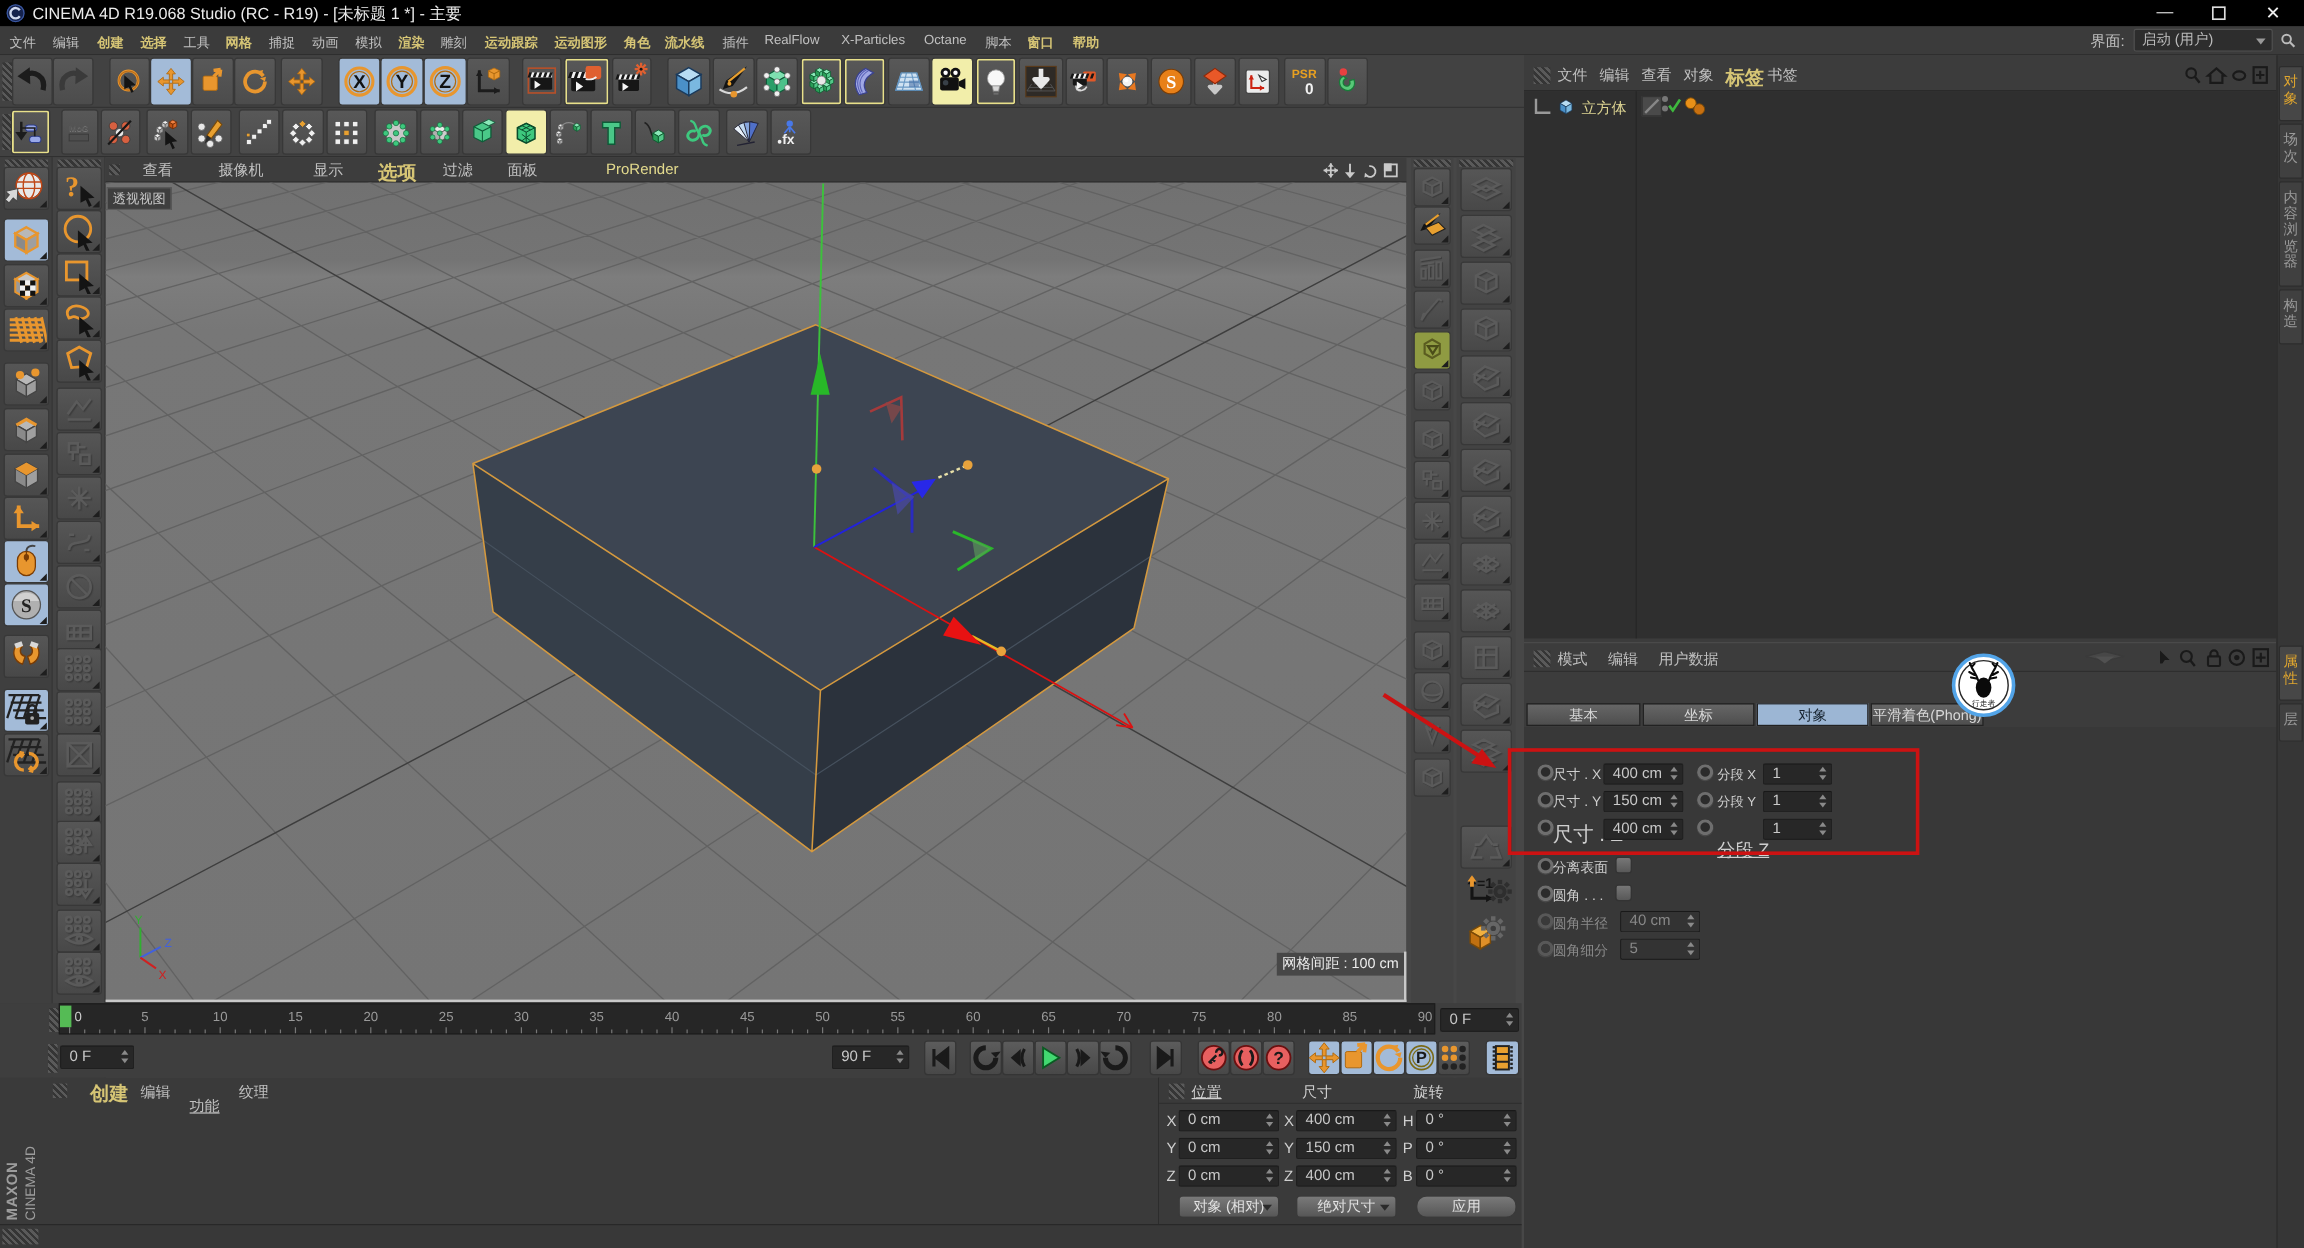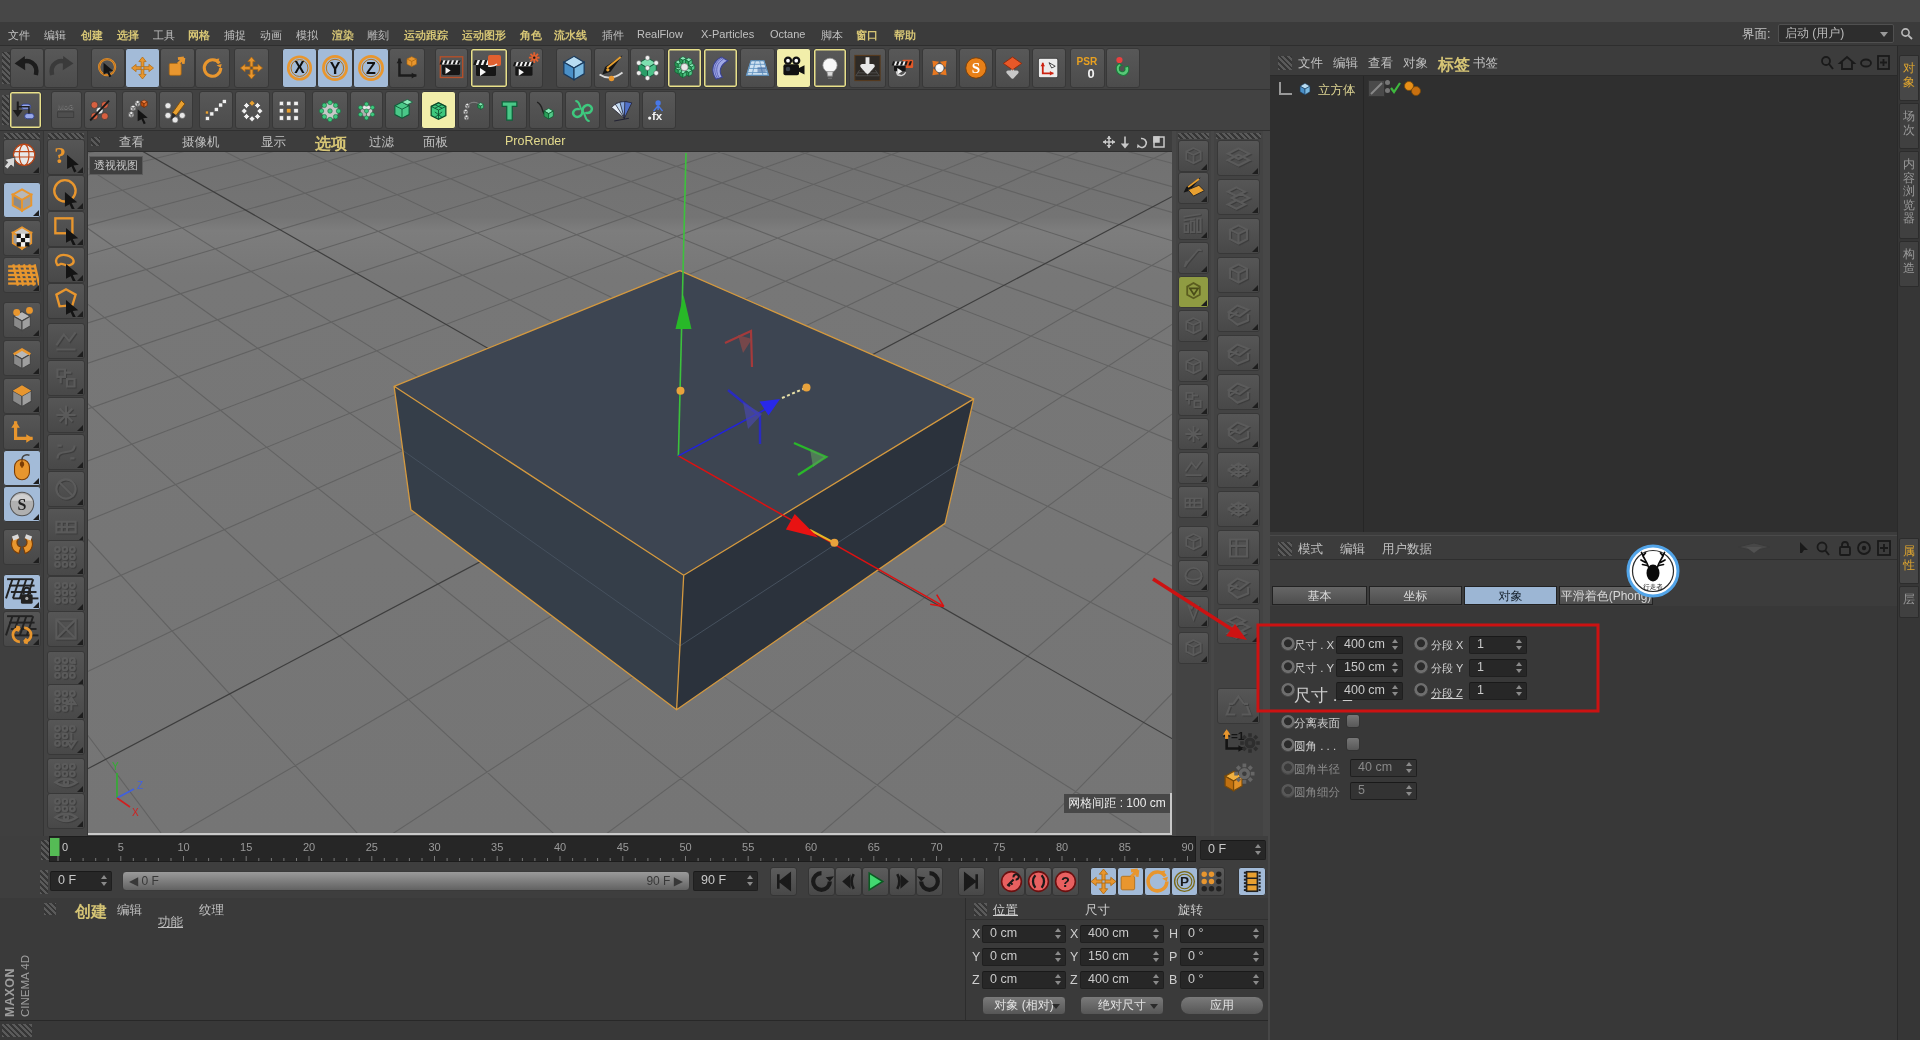--- a/index.html
+++ b/index.html
@@ -21,20 +21,33 @@
 .spin{position:absolute;right:3px;top:3px;width:7px;height:11px;}
 .spin:before{content:"";position:absolute;top:0;left:0;border-left:3.5px solid transparent;border-right:3.5px solid transparent;border-bottom:4px solid #8a8a8a;}
 .spin:after{content:"";position:absolute;bottom:0;left:0;border-left:3.5px solid transparent;border-right:3.5px solid transparent;border-top:4px solid #8a8a8a;}
 .radio{position:absolute;width:14px;height:14px;border-radius:50%;background:radial-gradient(circle at 50% 45%,#2b2b2b 0 34%,#6e6e6e 42% 60%,#4a4a4a 66% 80%,#383838 100%);}
 .glabel{color:#cfcfcf;font-size:12.5px;}
 </style>
 </head>
 <body>
 <div id="stage">
 
+<div class="abs" style="left:0;top:0;width:1920px;height:22px;background:#000;">
+  <svg class="abs" style="left:5px;top:3px;" width="16" height="16" viewBox="0 0 16 16">
+        <circle cx="8" cy="8" r="7.5" fill="#15224d"></circle>
+        <circle cx="8" cy="8" r="7" fill="none" stroke="#3a57a0" stroke-width="1"></circle>
+        <path d="M11.5 5.5a4.3 4.3 0 1 0 0 5" fill="none" stroke="#cfd8ee" stroke-width="2"></path>
+      </svg>
+  <span class="abs" style="left:27px;top:3px;color:#ebebeb;font-size:13.5px;">CINEMA 4D R19.068 Studio (RC - R19) - [未标题 1 *] - 主要</span>
+  <span class="abs" style="left:1797px;top:1px;color:#ddd;font-size:14px;">—</span>
+  <svg class="abs" style="left:1843px;top:5px;" width="12" height="12">
+        <rect x="1" y="1" width="10" height="10" fill="none" stroke="#ddd" stroke-width="1.4"></rect>
+      </svg>
+  <span class="abs" style="left:1888px;top:2px;color:#eee;font-size:15px;">✕</span>
+</div>
 
 <div class="abs" style="left:0;top:22px;width:1920px;height:24px;background:#3b3b3b;border-bottom:1px solid #2e2e2e;">
 <span class="abs menu-it" style="left:8px;top:6px;font-size:11px;">文件</span>
       <span class="abs menu-it" style="left:44px;top:6px;font-size:11px;">编辑</span>
       <span class="abs menu-hl" style="left:81px;top:6px;font-size:11px;">创建</span>
       <span class="abs menu-hl" style="left:117px;top:6px;font-size:11px;">选择</span>
       <span class="abs menu-it" style="left:153px;top:6px;font-size:11px;">工具</span>
       <span class="abs menu-hl" style="left:188px;top:6px;font-size:11px;">网格</span>
       <span class="abs menu-it" style="left:224px;top:6px;font-size:11px;">捕捉</span>
       <span class="abs menu-it" style="left:260px;top:6px;font-size:11px;">动画</span>
@@ -1327,24 +1340,20 @@
         <line x1="1125.0" y1="21" x2="1125.0" y2="24" stroke="#777" stroke-width="1"></line>
         <line x1="1137.5" y1="19" x2="1137.5" y2="24" stroke="#777" stroke-width="1"></line>
         <text x="1137.5" y="14" font-size="11" fill="#9a9a9a" text-anchor="middle" font-family="Liberation Sans">90</text>
         <rect x="0" y="1" width="9.5" height="18" fill="#55bb55"></rect>
       </svg>
     </div>
 <div class="abs field" style="left:1200px;top:840px;width:66px;height:20px;">0 F<span class="spin"></span></div>
 <div id="transport" class="abs" style="left:40px;top:864px;width:1228px;height:34px;">
       <div class="abs hatch" style="left:0;top:6px;width:8px;height:24px;"></div>
       <div class="field" style="left:10px;top:7px;width:62px;height:20px;">0 F<span class="spin"></span></div>
-      <div class="abs" style="left:82px;top:7px;width:568px;height:20px;border-radius:4px;background:linear-gradient(#9a9a9a,#626262);border:1px solid #3a3a3a;">
-<span class="abs" style="left:6px;top:2px;color:#383838;font-size:12px;">◀ 0 F</span>
-<span class="abs" style="right:6px;top:2px;color:#383838;font-size:12px;">90 F ▶</span>
-      </div>
       <div class="field" style="left:653px;top:7px;width:65px;height:20px;">90 F<span class="spin"></span></div>
       <div class="abs" style="left:730px;top:3px;width:27px;height:29px;background:linear-gradient(#5c5c5c,#484848);border:1px solid #353535;border-radius:3px;">
         <svg width="25" height="27" viewBox="0 0 24 24" style="position:absolute;left:0;top:0">
           <path d="M7 5 v14 M18 5 v14 l-9-7 Z" stroke="#1a1a1a" stroke-width="2.5" fill="#1a1a1a"></path>
         </svg>
       </div>
       <div class="abs" style="left:768px;top:3px;width:27px;height:29px;background:linear-gradient(#5c5c5c,#484848);border:1px solid #353535;border-radius:3px;">
         <svg width="25" height="27" viewBox="0 0 24 24" style="position:absolute;left:0;top:0">
           <path d="M12 4 a8 8 0 1 0 8 8" stroke="#1a1a1a" stroke-width="4" fill="none"></path>
           <path d="M20 12 l-4-4 8-1 Z" fill="#1a1a1a"></path>
@@ -1602,21 +1611,21 @@
         <div class="radio" style="left:11px;top:27px;"></div>
         <span class="abs glabel" style="left:24px;top:28px;font-size:11.5px;white-space:nowrap;">尺寸 . Y</span>
         <div class="field" style="left:66px;top:26px;width:67px;height:18px;line-height:15px;">150 cm<span class="spin" style="top:2px"></span></div>
         <div class="radio" style="left:144px;top:27px;"></div>
         <span class="abs glabel" style="left:161px;top:28px;font-size:11px;white-space:nowrap;">分段 Y</span>
         <div class="field" style="left:199px;top:26px;width:58px;height:18px;line-height:15px;">1<span class="spin" style="top:2px"></span></div>
         <div class="radio" style="left:11px;top:50px;"></div>
         <span class="abs glabel" style="left:24px;top:51px;font-size:17px;white-space:nowrap;">尺寸 . Z</span>
         <div class="field" style="left:66px;top:49px;width:67px;height:18px;line-height:15px;">400 cm<span class="spin" style="top:2px"></span></div>
         <div class="radio" style="left:144px;top:50px;"></div>
-        <span class="abs glabel" style="left:161px;top:53px;font-size:11px;white-space:nowrap;text-decoration:underline;">分段 Z</span>
+        <span class="abs glabel" style="left:161px;top:66px;font-size:15px;white-space:nowrap;text-decoration:underline;">分段 Z</span>
         <div class="field" style="left:199px;top:49px;width:58px;height:18px;line-height:15px;">1<span class="spin" style="top:2px"></span></div>
         <div class="radio" style="left:11px;top:82px;"></div>
         <span class="abs" style="left:24px;top:83px;color:#cfcfcf;font-size:11.5px;white-space:nowrap;">分离表面</span>
         <div class="abs" style="left:76px;top:81px;width:14px;height:14px;background:linear-gradient(#777,#585858);border:1px solid #333;border-radius:3px;"></div>
         <div class="radio" style="left:11px;top:105px;"></div>
         <span class="abs" style="left:24px;top:106px;color:#cfcfcf;font-size:11.5px;white-space:nowrap;">圆角 . . .</span>
         <div class="abs" style="left:76px;top:104px;width:14px;height:14px;background:linear-gradient(#777,#585858);border:1px solid #333;border-radius:3px;"></div>
         <div class="radio" style="left:11px;top:128px;background:radial-gradient(circle at 50% 45%,#3a3a3a 0 34%,#585858 40% 58%,#474747 64% 78%,#3a3a3a 100%);"></div>
         <span class="abs" style="left:24px;top:129px;color:#8a8a8a;font-size:11.5px;white-space:nowrap;">圆角半径</span>
         <div class="field" style="left:80px;top:126px;width:67px;height:18px;line-height:15px;background:#333;color:#888;">40 cm<span class="spin" style="top:2px"></span></div>

